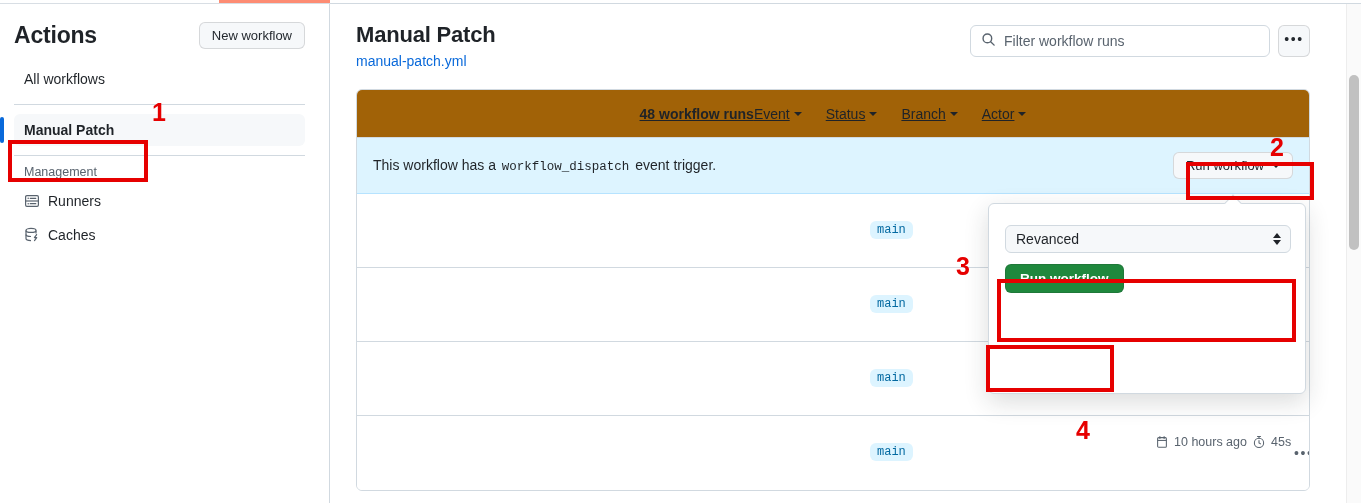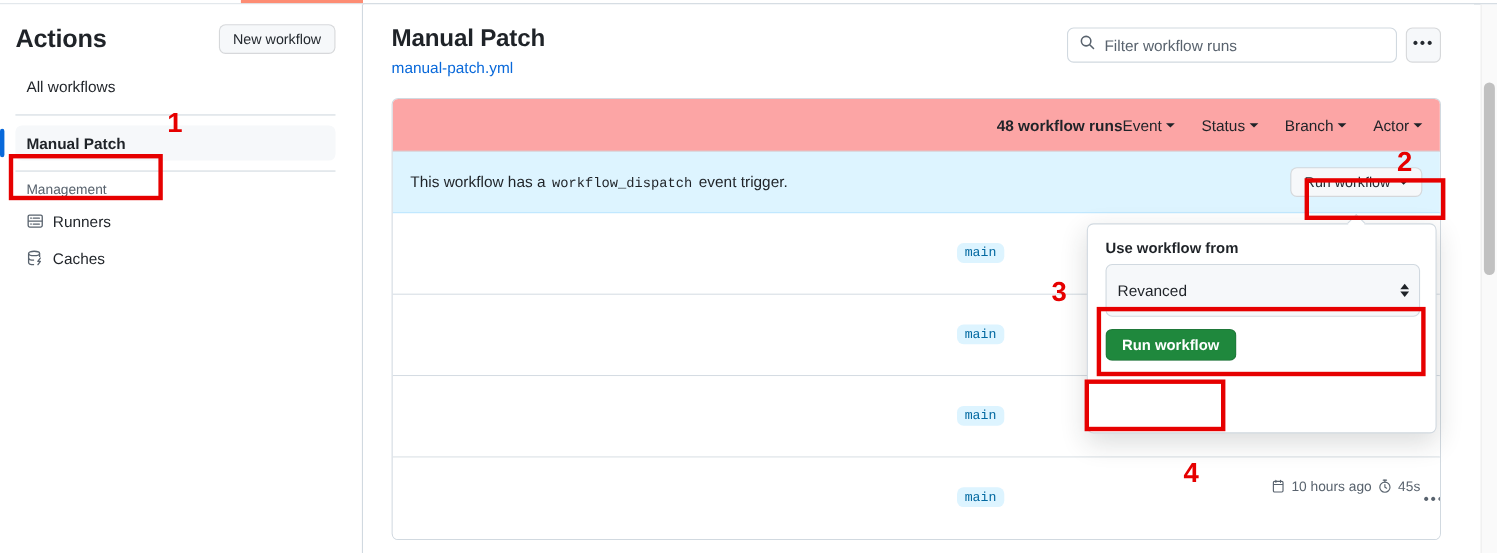--- a/index.html
+++ b/index.html
@@ -122,25 +122,26 @@
 
   
   .runs-card {
     margin: 20px 30px 0 25px;
     border: 1px solid #d1d9e0;
     border-radius: 6px;
     overflow: hidden;
     background: #ffffff;
   }
   .runs-card-header {
-    display: flex; align-items: center; justify-content: flex-end;
+    display: flex; align-items: center; justify-content: center;
     height: 48px;
-    background: #fca5a5;
+    background: #a16207;
     border-bottom: 1px solid #d1d9e0;
     padding: 0 16px;
+    text-decoration: underline;
   }
   .runs-count { font-size: 14px; font-weight: 600; color: #1f2328; }
   .filters { display: flex; align-items: center; gap: 24px; }
   .filter-link {
     font-size: 14px; color: #1f2328; cursor: pointer;
     display: flex; align-items: center; gap: 4px;
   }
   .caret {
     display: inline-block; width: 0; height: 0;
     border-left: 4px solid transparent; border-right: 4px solid transparent;
@@ -232,21 +233,21 @@
   }
   .field-label {
     margin-top: 14px;
     font-family: "Liberation Mono", "DejaVu Sans Mono", monospace;
     font-size: 12.5px; font-weight: 700; color: #1f2328;
   }
   .req-star { color: #cf222e; font-weight: 400; }
   .input-select {
     margin-top: 7px;
     position: relative;
-    width: 286px; height: 48px;
+    width: 286px; height: 28px;
     background: #f6f8fa;
     border: 1px solid #d1d9e0;
     border-radius: 6px;
     display: flex; align-items: center;
     padding: 0 10px;
     font-size: 14px; color: #1f2328;
     cursor: pointer;
   }
   .select-arrows {
     position: absolute; right: 9px; top: 50%; transform: translateY(-50%);
@@ -466,21 +467,20 @@
         </div>
         <span class="row-kebab" style="left:937px;top:29px;">•••</span>
       </div>
 
     </div>
   </div>
 
   <div class="popover">
     <div class="popover-caret"></div>
     <div class="popover-inner">
-      <div class="pop-label">Use workflow from</div>
 
 
       <div class="input-select">
         <span>Revanced</span>
         <span class="select-arrows">
           <span class="arr-up"></span>
           <span class="arr-down"></span>
         </span>
       </div>
 

